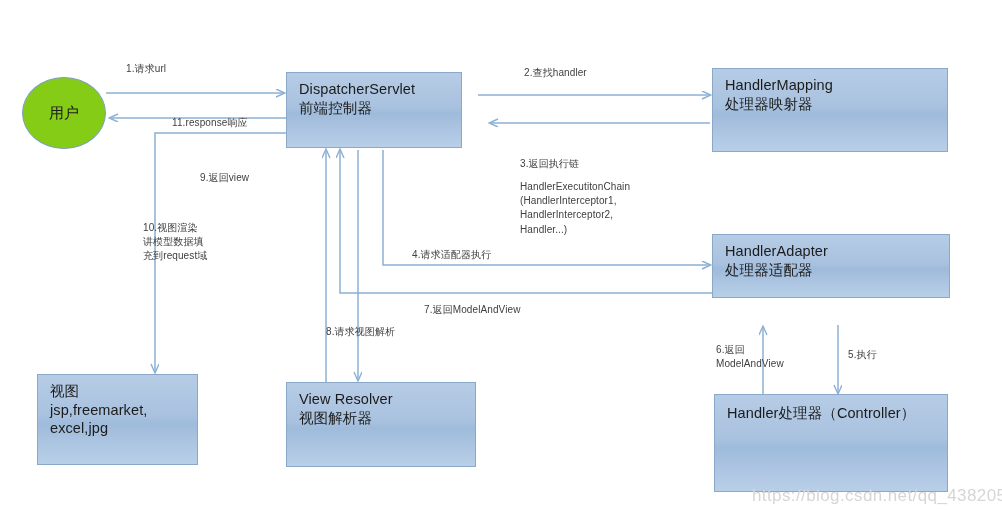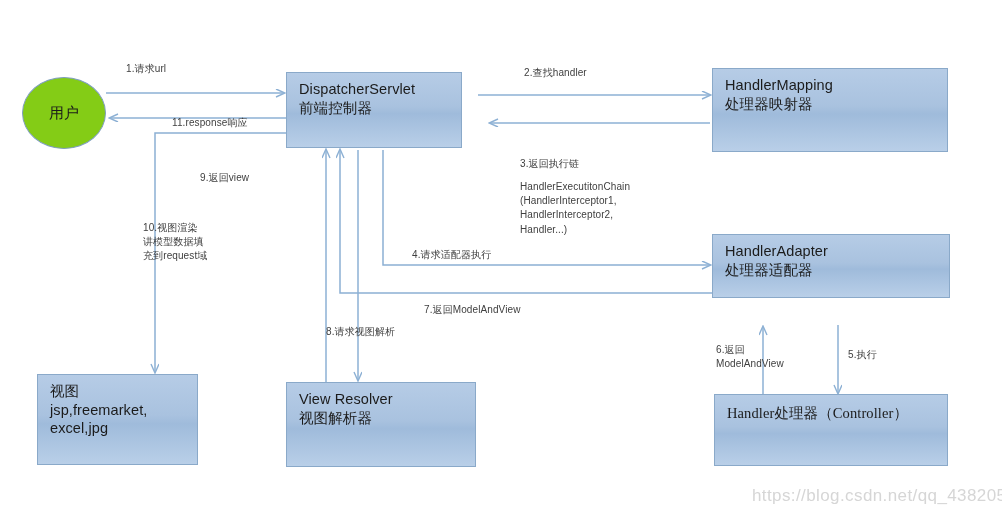--- a/index.html
+++ b/index.html
@@ -95,21 +95,21 @@
   <div class="node" style="left:712px;top:68px;width:236px;height:84px;">
     <span>HandlerMapping</span>
     <span class="l2">处理器映射器</span>
   </div>
 
   <div class="node" style="left:712px;top:234px;width:238px;height:64px;">
     <span>HandlerAdapter</span>
     <span class="l2">处理器适配器</span>
   </div>
 
-  <div class="node centered" style="left:714px;top:394px;width:234px;height:72px;font-family:Liberation Serif, serif;">
+  <div class="node centered" style="left:714px;top:394px;width:234px;height:98px;">
     <span>Handler处理器（Controller）</span>
   </div>
 
   <div class="node" style="left:286px;top:382px;width:190px;height:85px;">
     <span>View Resolver</span>
     <span class="l2">视图解析器</span>
   </div>
 
   <div class="node" style="left:37px;top:374px;width:161px;height:91px;">
     <span>视图</span>

